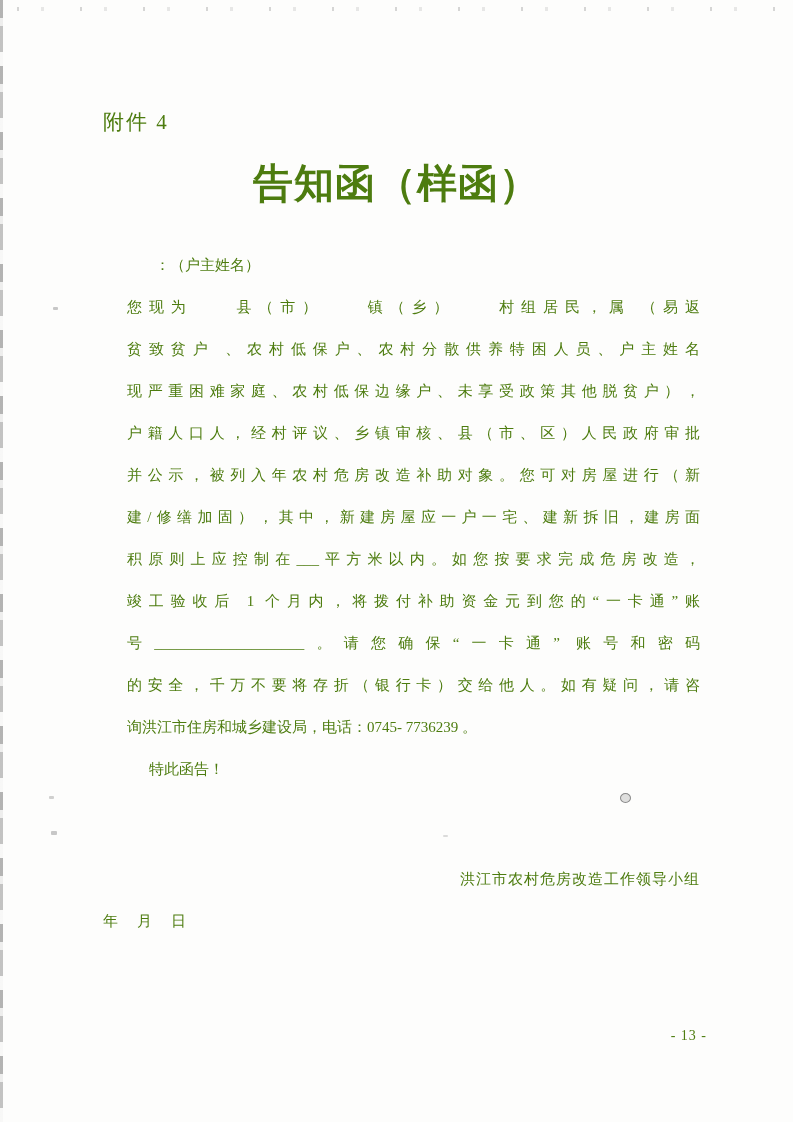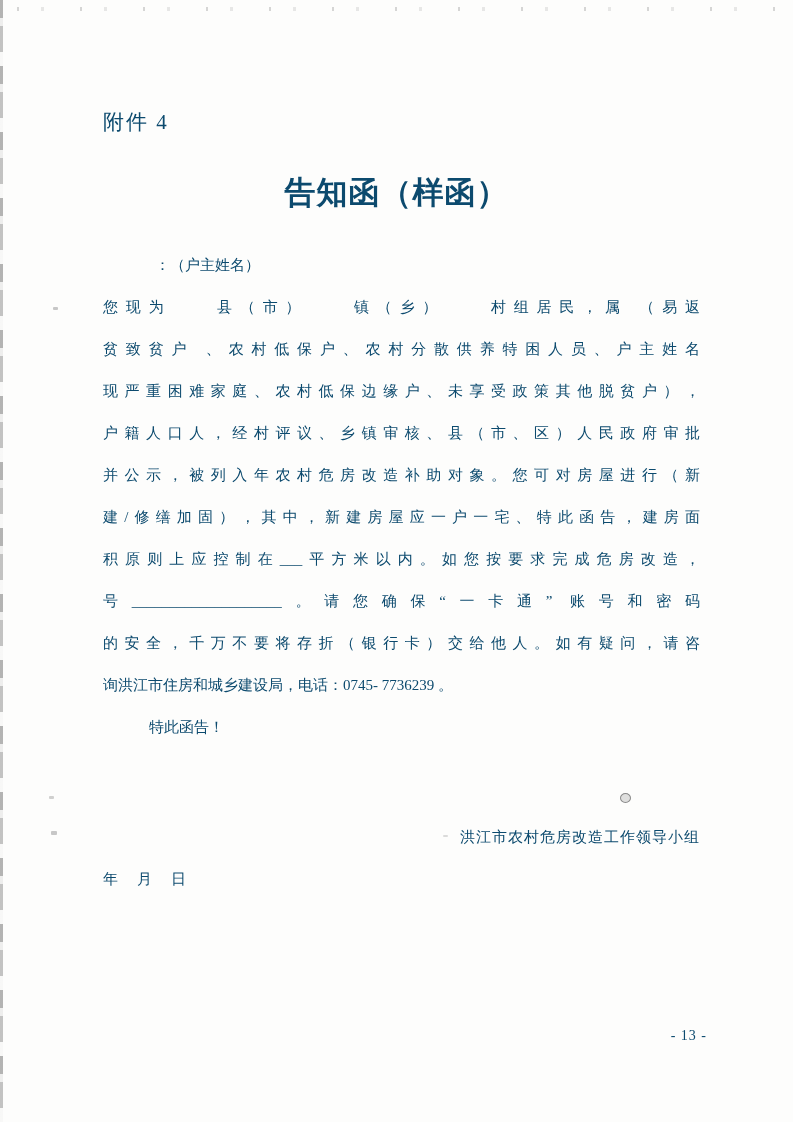--- a/index.html
+++ b/index.html
@@ -1,21 +1,21 @@
 <!DOCTYPE html>
 <html><head>
 <meta charset="utf-8">
 <style>
   html,body { margin:0; padding:0; background:#ffffff; }
   .page {
     position:relative;
     width:793px; height:1122px;
     background:#fdfdfc;
     font-family:"Liberation Serif","DejaVu Serif",serif;
-    color:#0c4a6e;
+    color:#4d7c0f;
     overflow:hidden;
   }
   
   .scan-edge-left {
     position:absolute; left:0; top:0; bottom:0; width:3px;
     background:repeating-linear-gradient(180deg,
       rgba(70,70,70,.50) 0 18px,
       rgba(150,150,150,.18) 18px 26px,
       rgba(80,80,80,.42) 26px 52px,
       rgba(190,190,190,.10) 52px 66px);
@@ -35,33 +35,34 @@
     position:absolute; width:9px; height:8px;
     border:1.5px solid #8a8a8a; border-radius:50%;
     background:rgba(165,165,165,.35);
   }
   
   .attachment-label {
     position:absolute; left:103px; top:108px;
     font-size:21px; letter-spacing:2px;
   }
   .doc-title {
-    position:absolute; left:0; right:0; top:156px; margin:16px;
-    text-align:center; font-size:31px; font-weight:bold;
+    position:absolute; left:0; right:0; top:156px; margin:0;
+    text-align:center; font-size:40px; font-weight:bold;
     letter-spacing:1px;
   }
   .content-body {
     position:absolute; left:103px; top:244px; width:597px;
     font-size:15px; line-height:42px;
   }
   .salutation { text-indent:52px; }
   .body-line {
     text-align:justify; text-align-last:justify;
     text-justify:inter-character;
     white-space:nowrap;
+    margin-left:24px;
   }
   .body-line.no-just { text-align:left; text-align-last:left;font-family:Liberation Serif, serif; }
   .closing { text-indent:46px; }
   .signature { text-align:right; margin-top:68px; letter-spacing:1px; }
   .date-line { text-align:left; padding-right:110px; letter-spacing:2px; }
   .page-number {
     position:absolute; top:1028px; right:86px;
     font-size:14px; letter-spacing:1px;
   }
 </style>
@@ -77,22 +78,23 @@
 
   <h1 class="doc-title">告知函（样函）</h1>
 
   <div class="content-body">
     <div class="salutation">：（户主姓名）</div>
     <div class="body-line">您现为　　县（市）　　镇（乡）　　村组居民，属 （易返</div>
     <div class="body-line">贫致贫户 、农村低保户、农村分散供养特困人员、户主姓名</div>
     <div class="body-line">现严重困难家庭、农村低保边缘户、未享受政策其他脱贫户），</div>
     <div class="body-line">户籍人口人，经村评议、乡镇审核、县（市、区）人民政府审批</div>
     <div class="body-line">并公示，被列入年农村危房改造补助对象。您可对房屋进行（新</div>
-    <div class="body-line">建/修缮加固），其中，新建房屋应一户一宅、特此函告，建房面</div>
+    <div class="body-line">建/修缮加固），其中，新建房屋应一户一宅、建新拆旧，建房面</div>
     <div class="body-line">积原则上应控制在___平方米以内。如您按要求完成危房改造，</div>
+    <div class="body-line">竣工验收后 1 个月内，将拨付补助资金元到您的“一卡通”账</div>
     <div class="body-line">号____________________。请您确保“一卡通” 账号和密码</div>
     <div class="body-line">的安全，千万不要将存折（银行卡）交给他人。如有疑问，请咨</div>
     <div class="body-line no-just">询洪江市住房和城乡建设局，电话：0745- 7736239 。</div>
     <div class="closing">特此函告！</div>
     <div class="signature">洪江市农村危房改造工作领导小组</div>
     <div class="date-line">年　月　日</div>
   </div>
 
   <div class="page-number">- 13 -</div>
 

